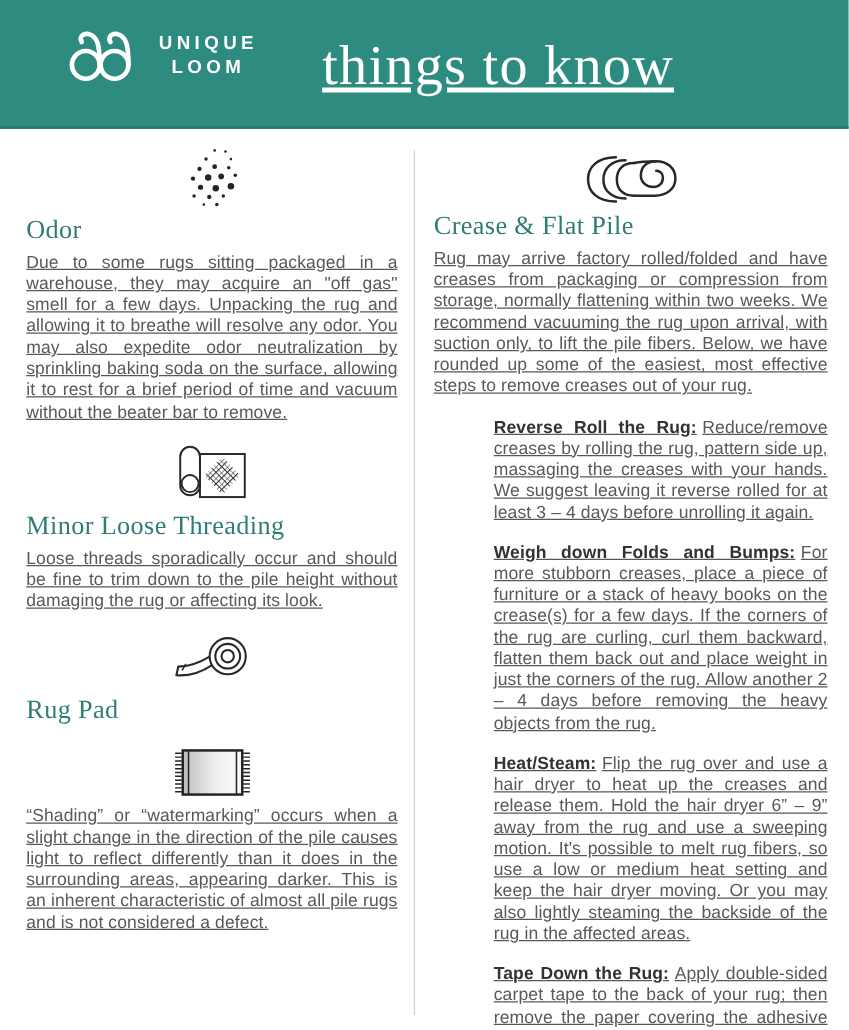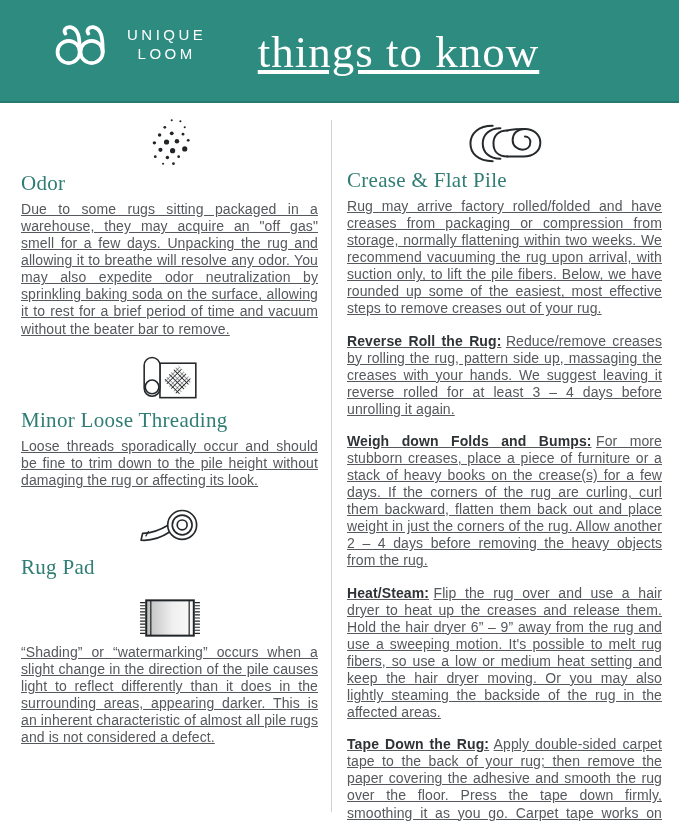--- a/index.html
+++ b/index.html
@@ -14,21 +14,21 @@
     position:relative; height:103px; background:#2E8B80;
     border-bottom:2px solid #27786F;
   }
   .brand {
     position:absolute; left:50px; top:16px;
     display:flex; align-items:center; gap:11px;
   }
   .brand svg { width:66px; height:56px; display:block; }
   .brand-text {
     color:#ffffff; font-size:15px; letter-spacing:3.5px;
-    line-height:1.3; text-align:center; font-weight:400;
+    line-height:1.3; text-align:center; font-weight:700;
   }
   .header-title {
     position:absolute; left:0; right:0; top:26px;
     padding-left:118px; text-align:center;
     font-family:"Liberation Serif", serif;
     color:#ffffff; font-size:45px; font-weight:400;
     letter-spacing:1px; white-space:nowrap;text-decoration:underline;
   }
   
   .content { display:flex; padding-top:13px; height:719px; }
@@ -44,21 +44,21 @@
     font-size:21px; color:#2F7D74; text-align:left;
     margin:2px 0 5px 0; letter-spacing:0.3px;
   }
   .body-p {
     font-size:14px; line-height:1.22; color:#55585C;
     text-align:justify; letter-spacing:0.1px;text-decoration:underline;
   }
   .section { margin-bottom:15px; }
   .section:last-child { margin-bottom:0; }
 
-  .tip { margin-top:15px; }
+  .tip { margin-top:15px;margin-left:48px; }
   .tip-label { font-weight:700; color:#2F3336; margin-right:0.32em; }
 </style>
 </head>
 <body>
 
 <div class="header">
   <div class="brand">
     <span>
       <svg viewBox="0 0 92 64" fill="none" stroke="#ffffff" stroke-width="5.2" stroke-linecap="round">
         <circle cx="26" cy="43" r="15.5"></circle>

